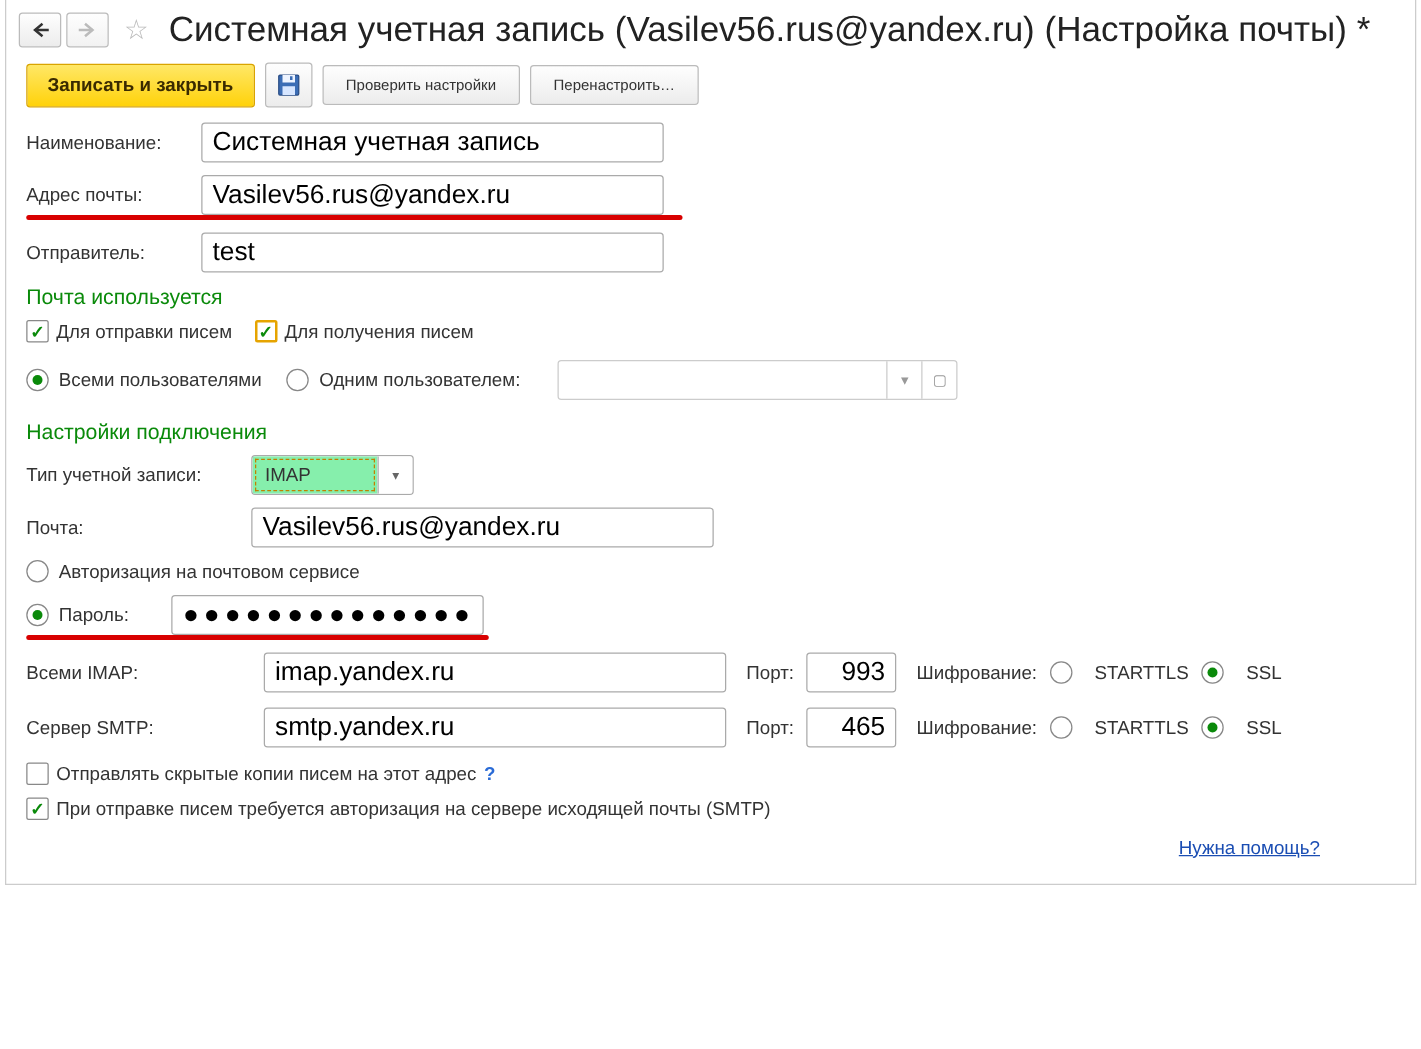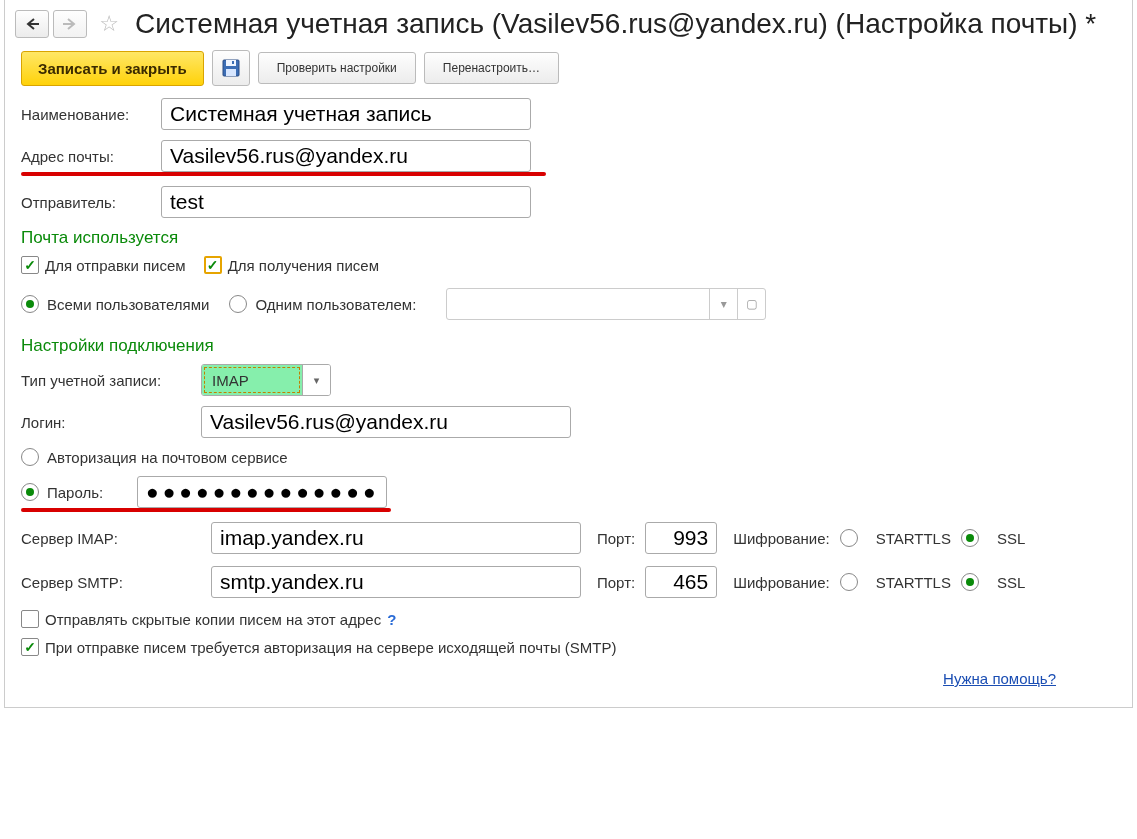--- a/index.html
+++ b/index.html
@@ -329,42 +329,42 @@
 
     <div class="row">
       <div class="lbl-wide">Тип учетной записи:</div>
       <div class="combo">
         <div class="combo-val hl">IMAP</div>
         <div class="combo-arrow">▾</div>
       </div>
     </div>
 
     <div class="row">
-      <div class="lbl-wide">Логин:</div>
+      <div class="lbl-wide">Почта:</div>
       <input class="text" style="width: 370px;" value="Vasilev56.rus@yandex.ru">
     </div>
 
     <div class="row">
       <div class="radio-lbl">
         <span class="radio"></span>
         <span>Авторизация на почтовом сервисе</span>
       </div>
     </div>
 
     <div class="row" style="margin-bottom:4px">
       <div class="radio-lbl" style="width:116px">
         <span class="radio checked"></span>
         <span>Пароль:</span>
       </div>
       <input class="text pwd-dots" style="width: 250px;" value="●●●●●●●●●●●●●●●●●">
     </div>
     <div class="underline-red" style="width:370px"></div>
 
     <div class="server-row">
-      <div class="lbl-wide">Сервер IMAP:</div>
+      <div class="lbl-wide">Всеми IMAP:</div>
       <input class="text" style="width: 370px;" value="imap.yandex.ru">
       <span class="port-lbl">Порт:</span>
       <input class="text" style="width: 72px; text-align: right;" value="993">
       <span class="enc-lbl">Шифрование:</span>
       <span class="radio"></span>
       <span>STARTTLS</span>
       <span class="radio checked"></span>
       <span>SSL</span>
     </div>
 

